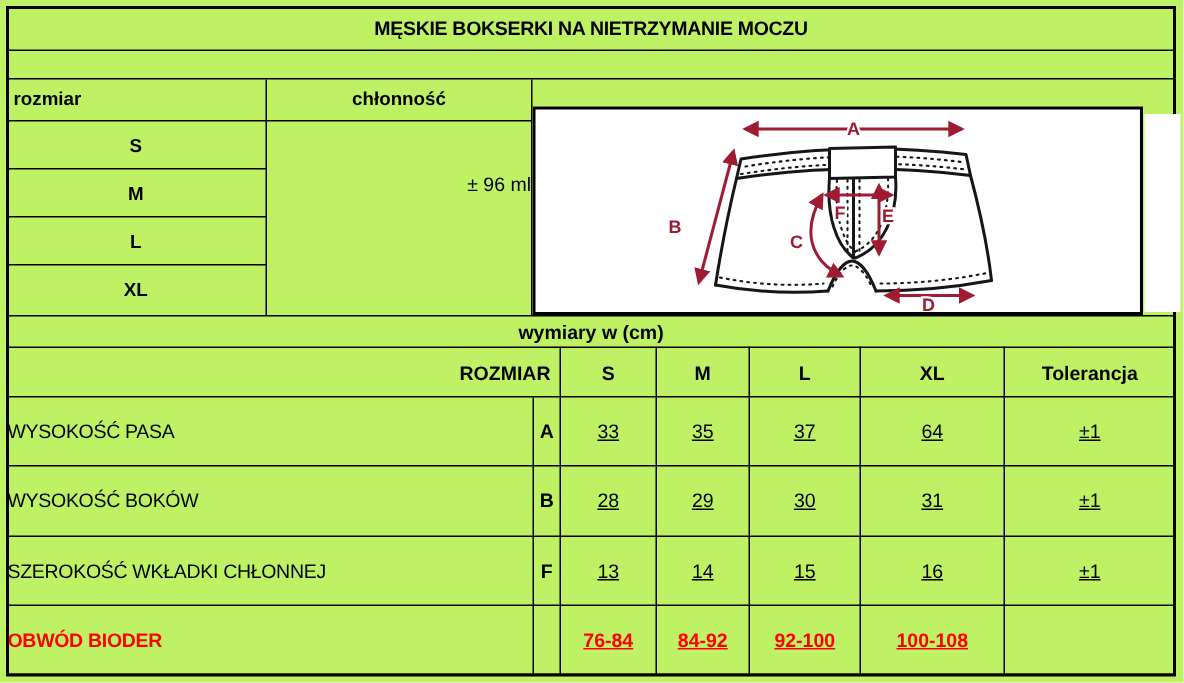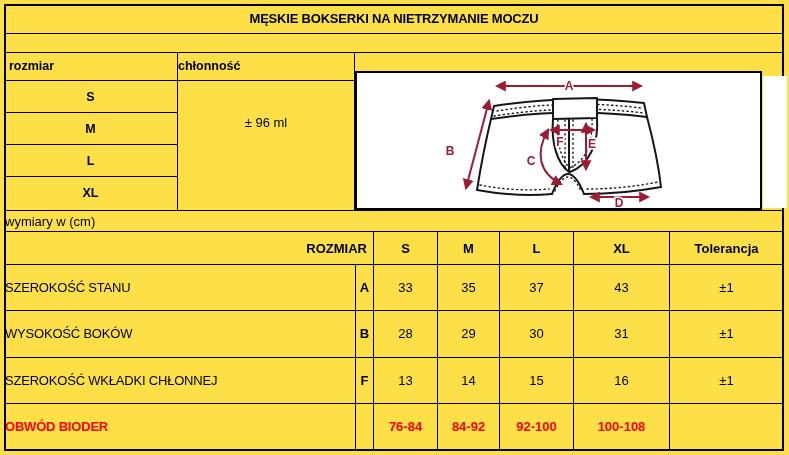--- a/index.html
+++ b/index.html
@@ -1,47 +1,47 @@
 <!DOCTYPE html>
 <html style="--hl: #ff0000; --arrow: #9e1b32; --line: #000000;"><head>
 <meta charset="utf-8">
 <style>
   :root{ --hl:#ff0000; --arrow:#9e1b32; --line:#000; }
   html,body{margin:0;padding:0;background:#fff;}
   .screen{
-    position:relative; width:789px; height:455px; background:#fde047;
+    position:relative; width:789px; height:455px; background:#bef264;
     font-family:"Liberation Sans","DejaVu Sans",sans-serif; color:#000;
   }
   .abs{position:absolute; box-sizing:border-box;}
   .outer-border{left:4px;top:4px;width:780px;height:447px;border:2px solid var(--line);z-index:5;pointer-events:none;}
   .title-row{left:4px;top:4px;width:780px;height:30px;border-bottom:1px solid var(--line);
     display:flex;align-items:center;justify-content:center;font-weight:bold;font-size:13px;letter-spacing:-0.2px;}
   .empty-row{left:4px;top:34px;width:780px;height:19px;border-bottom:1px solid var(--line);}
   .cell{border-color:var(--line);font-size:12.5px;}
   .hdr-rozmiar{left:4px;top:53px;width:174px;height:28px;border-right:1px solid;border-bottom:1px solid;
     font-weight:bold;padding:6px 0 0 5px;}
   .hdr-chlonnosc{left:178px;top:53px;width:177px;height:28px;border-right:1px solid;border-bottom:1px solid;
-    font-weight:bold;padding-top:6px;}
+    font-weight:bold;text-align:center;padding-top:6px;}
   .size-cell{left:4px;width:174px;border-right:1px solid;text-align:center;font-weight:bold;padding-top:9px;}
   .size-s{top:81px;height:32px;border-bottom:1px solid;}
   .size-m{top:113px;height:32px;border-bottom:1px solid;}
   .size-l{top:145px;height:32px;border-bottom:1px solid;}
   .size-xl{top:177px;height:33px;}
   .absorbency{left:178px;top:81px;width:177px;height:129px;border-right:1px solid;
-    text-align:center;padding-top:34px;font-size:13px;}
+    text-align:right;padding-top:34px;font-size:13px;}
   .diagram-box{left:355px;top:71px;width:407px;height:139px;border:2px solid var(--line);background:#fff;z-index:2;}
   .border-cover{left:763px;top:76px;width:24px;height:132px;background:#fff;z-index:6;}
   table.dims{left:4px;top:210px;width:780px;height:240px;border-collapse:collapse;table-layout:fixed;z-index:4;}
   table.dims td{border:1px solid var(--line);font-size:13px;white-space:nowrap;overflow:hidden;padding:0;}
-  tr.sec td{font-weight:normal;text-align:left;height:20px;}
+  tr.sec td{font-weight:bold;text-align:center;height:20px;}
   tr.colh td{font-weight:bold;text-align:center;height:32px;}
   tr.colh td.rz{text-align:right;padding-right:6px;}
   td.lbl{text-align:left;padding-left:5px;font-size:12.5px;letter-spacing:-0.2px;}
   td.ltr{text-align:center;font-weight:bold;font-size:12px;}
-  td.val,td.tol{text-align:center;}
+  td.val,td.tol{text-align:center;text-decoration:underline;}
   tr.hl td{color:var(--hl);font-weight:bold;}
   
   .oline{stroke:#161616;stroke-width:2;fill:none;stroke-linecap:round;stroke-linejoin:round;}
   .panel{stroke:#161616;stroke-width:2;fill:#fff;stroke-linejoin:round;}
   .waist{stroke:#161616;stroke-width:2;fill:#fff;stroke-linejoin:round;}
   .stitch{stroke:#161616;stroke-width:1.4;fill:none;stroke-dasharray:1.2 3.4;stroke-linecap:round;}
   .arrow{stroke:var(--arrow);stroke-width:2;fill:none;}
   .ah{fill:var(--arrow);}
   .dlbl{fill:var(--arrow);font-family:"Liberation Sans","DejaVu Sans",sans-serif;font-weight:bold;font-size:12px;
     paint-order:stroke;stroke:#fff;stroke-width:3px;text-anchor:middle;}
@@ -148,26 +148,26 @@
       <tr class="colh">
         <td colspan="2" class="rz">ROZMIAR</td>
         <td>S</td>
         <td>M</td>
         <td>L</td>
         <td>XL</td>
         <td>Tolerancja</td>
       </tr>
 
       <tr>
-        <td class="lbl">SZEROKOŚĆ STANU</td>
+        <td class="lbl">WYSOKOŚĆ PASA</td>
         <td class="ltr">A</td>
         <td class="val">33</td>
         <td class="val">35</td>
         <td class="val">37</td>
-        <td class="val">43</td>
+        <td class="val">64</td>
         <td class="tol">±1</td>
       </tr>
       <tr>
         <td class="lbl">WYSOKOŚĆ BOKÓW</td>
         <td class="ltr">B</td>
         <td class="val">28</td>
         <td class="val">29</td>
         <td class="val">30</td>
         <td class="val">31</td>
         <td class="tol">±1</td>

